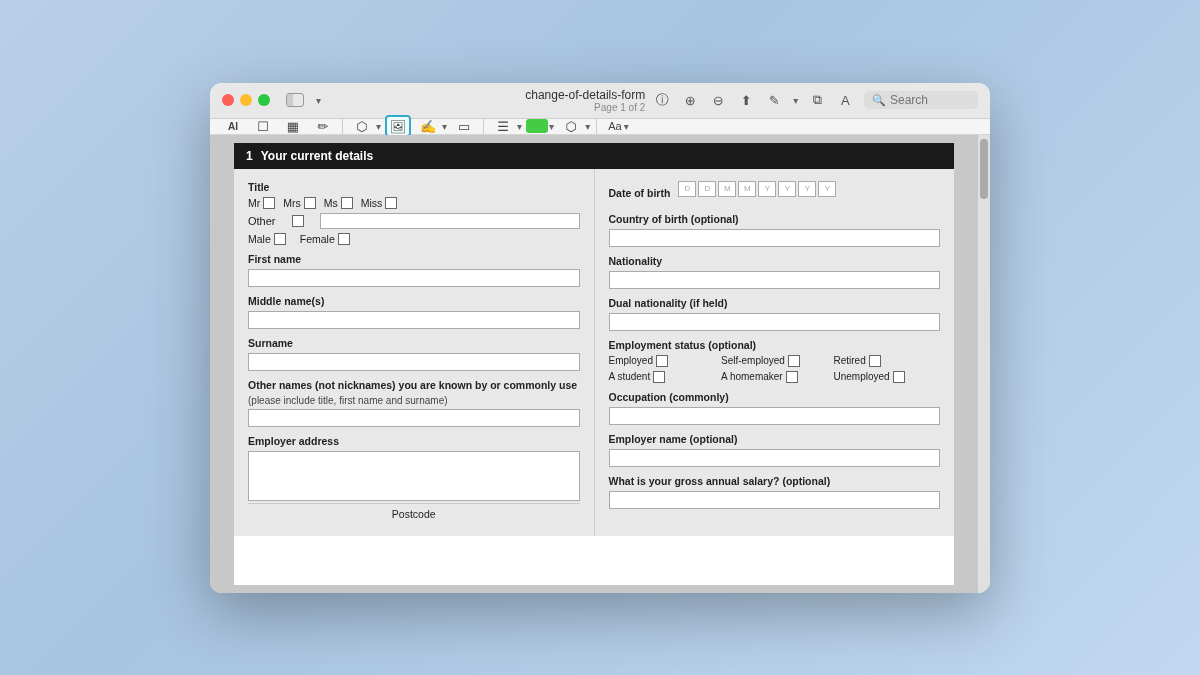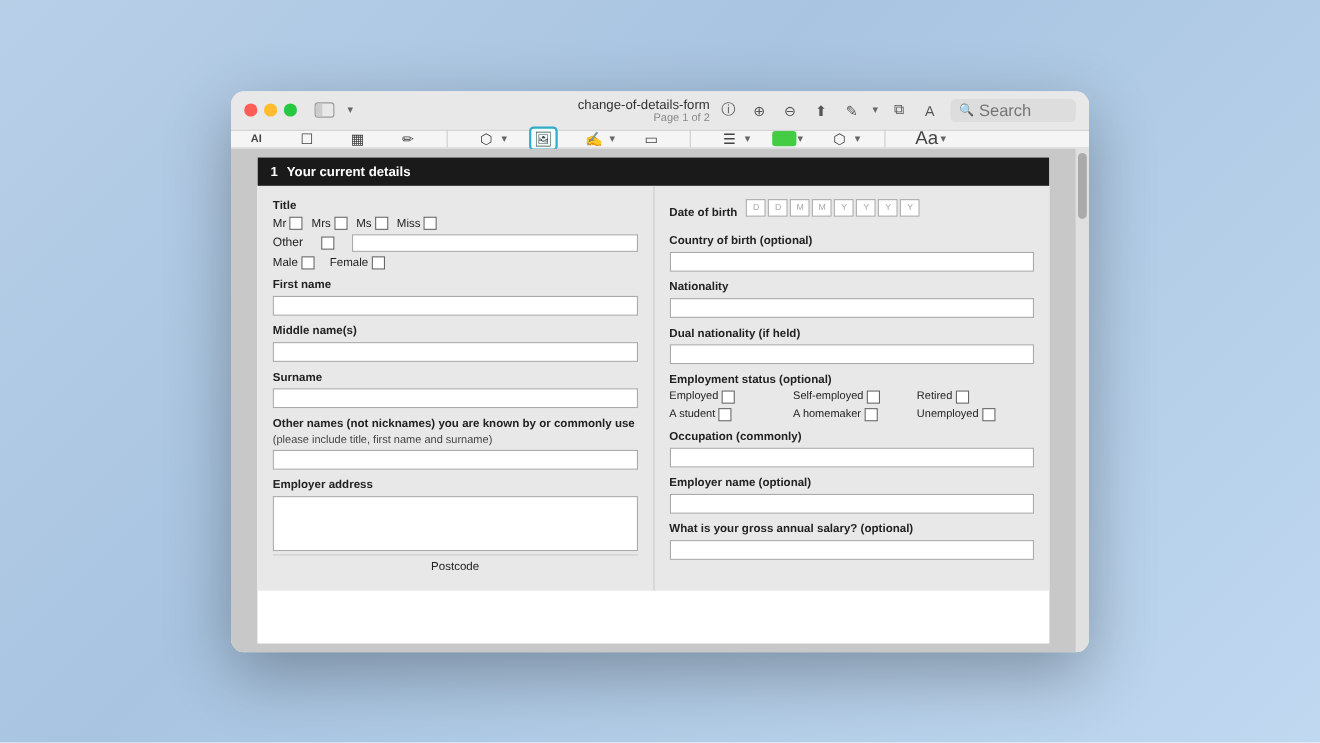--- a/index.html
+++ b/index.html
@@ -109,35 +109,35 @@
       align-items: center;
       background: #ddd;
       border-radius: 5px;
       padding: 2px 8px;
       gap: 4px;
     }
 
     .search-bar input {
       border: none;
       background: transparent;
-      font-size: 15px;
+      font-size: 12px;
       color: #555;
       outline: none;
       width: 80px;
     }
 
     
     .toolbar {
       height: 16px;
       background: #f5f5f5;
       border-bottom: 1px solid #d5d5d5;
       display: flex;
       align-items: center;
       padding: 0 10px;
-      gap: 20px;
+      gap: 4px;
       flex-shrink: 0;
     }
 
     .toolbar-btn {
       width: 26px;
       height: 22px;
       border: none;
       background: transparent;
       border-radius: 4px;
       display: flex;
@@ -443,21 +443,21 @@
     <div class="toolbar-btn-group">
       <button class="toolbar-btn" style="background:#4c4;width:22px;height:14px;border-radius:3px;"></button>
       <span style="font-size:10px;color:#666">▾</span>
     </div>
     <div class="toolbar-btn-group">
       <button class="toolbar-btn">⬡</button>
       <span style="font-size:10px;color:#666">▾</span>
     </div>
     <div class="toolbar-separator"></div>
     <div class="toolbar-dropdown">
-      <span style="font-size:17px;">Aa</span>
+      <span style="font-size:11px;">Aa</span>
       <span style="font-size:10px;color:#666">▾</span>
     </div>
   </div>
 
   <div class="content-area">
     <div class="document">
       <div class="page">
 
         <div class="section-header">
           <span class="section-number">1</span>

